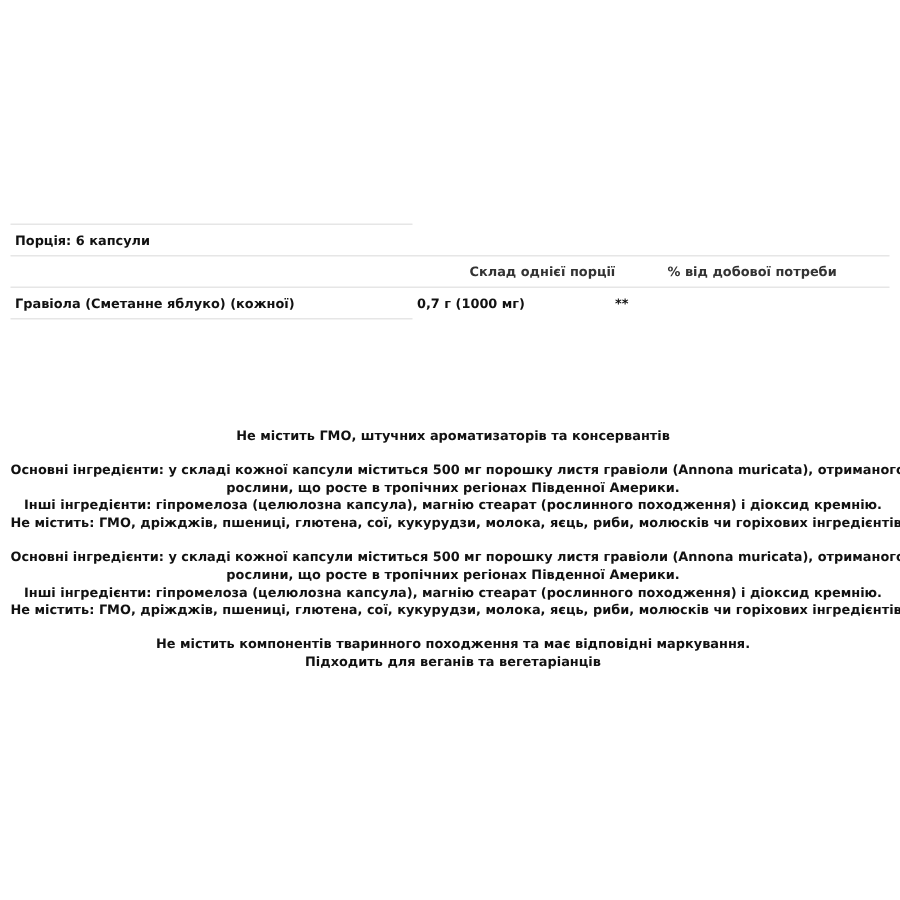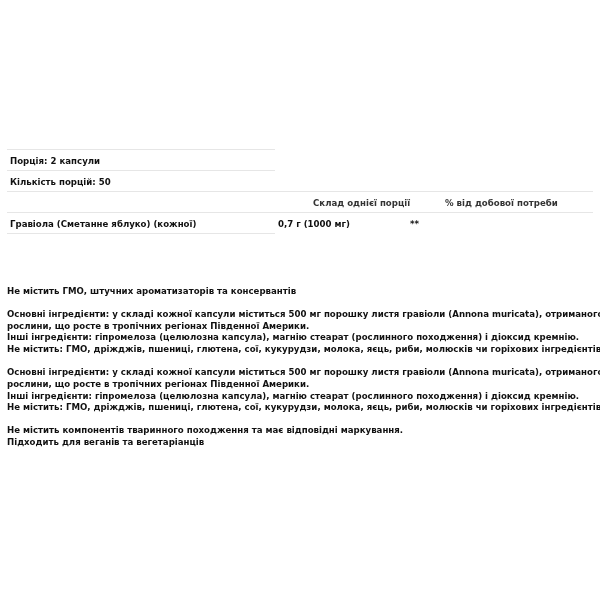--- a/index.html
+++ b/index.html
@@ -11,33 +11,30 @@
     .row {
       position: relative; height: 21px; border-top: 1px solid #e6e6e6;
       font-size: 8.6px; font-weight: bold; box-sizing: border-box;
     }
     .row.narrow { width: 268px; }
     .row .c1 { position: absolute; left: 3px; top: 6px; white-space: nowrap; }
     .row .c2 { position: absolute; left: 271px; top: 6px; white-space: nowrap; }
     .row .c3 { position: absolute; left: 403px; top: 6px; white-space: nowrap; }
     .row.head .c2, .row.head .c3 { color: #333333; padding-left: 35px; }
     .last-line { width: 268px; border-top: 1px solid #e6e6e6; height: 0; }
-    .notes { position: absolute; left: 7px; top: 286px; width: 590px; }
+    .notes { position: absolute; left: 7px; top: 286px; width: 590px; text-align: center; }
     .p { font-size: 8.6px; font-weight: bold; line-height: 11.8px; margin: 0 0 11px 0; white-space: nowrap; }
     .p div { white-space: nowrap; }
   </style>
 </head>
 <body>
 
 <div class="tbl">
   <div class="row narrow">
-    <span class="c1">Порція: 2 капсули</span>
-  </div>
-  <div class="row narrow">
-    <span class="c1">Кількість порцій:  50</span>
+    <span class="c1">Порція: 6 капсули</span>
   </div>
   <div class="row head">
     <span class="c2">Склад однієї порції</span>
     <span class="c3">% від добової потреби</span>
   </div>
   <div class="row">
     <span class="c1">Гравіола (Сметанне яблуко) (кожної)</span>
     <span class="c2">0,7 г (1000  мг)</span>
     <span class="c3">**</span>
   </div>

